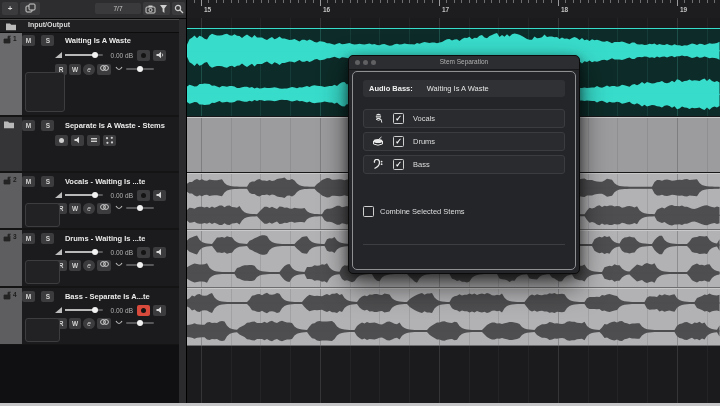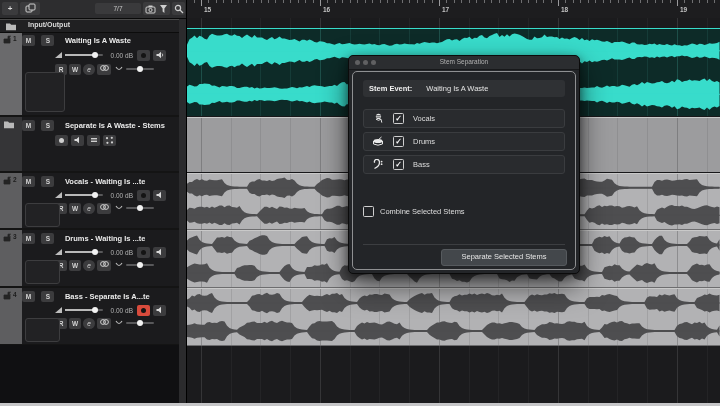--- a/index.html
+++ b/index.html
@@ -498,21 +498,21 @@
   <div id="dialog">
     <div id="dlg-titlebar">
       <span class="tdot" style="left:6px"></span>
       <span class="tdot" style="left:14px"></span>
       <span class="tdot" style="left:22px"></span>
       <div id="dlg-title">Stem Separation</div>
     </div>
     <div id="dlg-inner"></div>
 
     <div id="dlg-event">
-      <span class="lab">Stem Event:</span>
+      <span class="lab">Audio Bass:</span>
       <span class="val">Waiting Is A Waste</span>
     </div>
 
     <div class="stemrow" style="top:53px">
       <span class="sico">
           <svg width="11" height="11" viewBox="0 0 11 11">
             <circle cx="5.5" cy="3.4" r="2.6" fill="#e8e8e8"></circle>
             <line x1="3.2" y1="2.6" x2="7.8" y2="2.6" stroke="#232528" stroke-width="0.7"></line>
             <line x1="3.2" y1="4.2" x2="7.8" y2="4.2" stroke="#232528" stroke-width="0.7"></line>
             <path d="M3 6.2 Q5.5 8.4 8 6.2 L8.8 9.6" fill="none" stroke="#e8e8e8" stroke-width="1"></path>
@@ -543,16 +543,15 @@
       <span class="checkbox">✓</span>
       <span class="slab">Bass</span>
     </div>
 
     <div class="optrow" style="top:149px">
       <span class="checkbox" style="margin-left:0"></span>
       <span class="slab">Combine Selected Stems</span>
     </div>
 
     <div id="dlg-divider"></div>
-    <div id="dlg-separate">Separate Selected Stems</div>
   </div>
 
 </div>
 
 </body></html>

